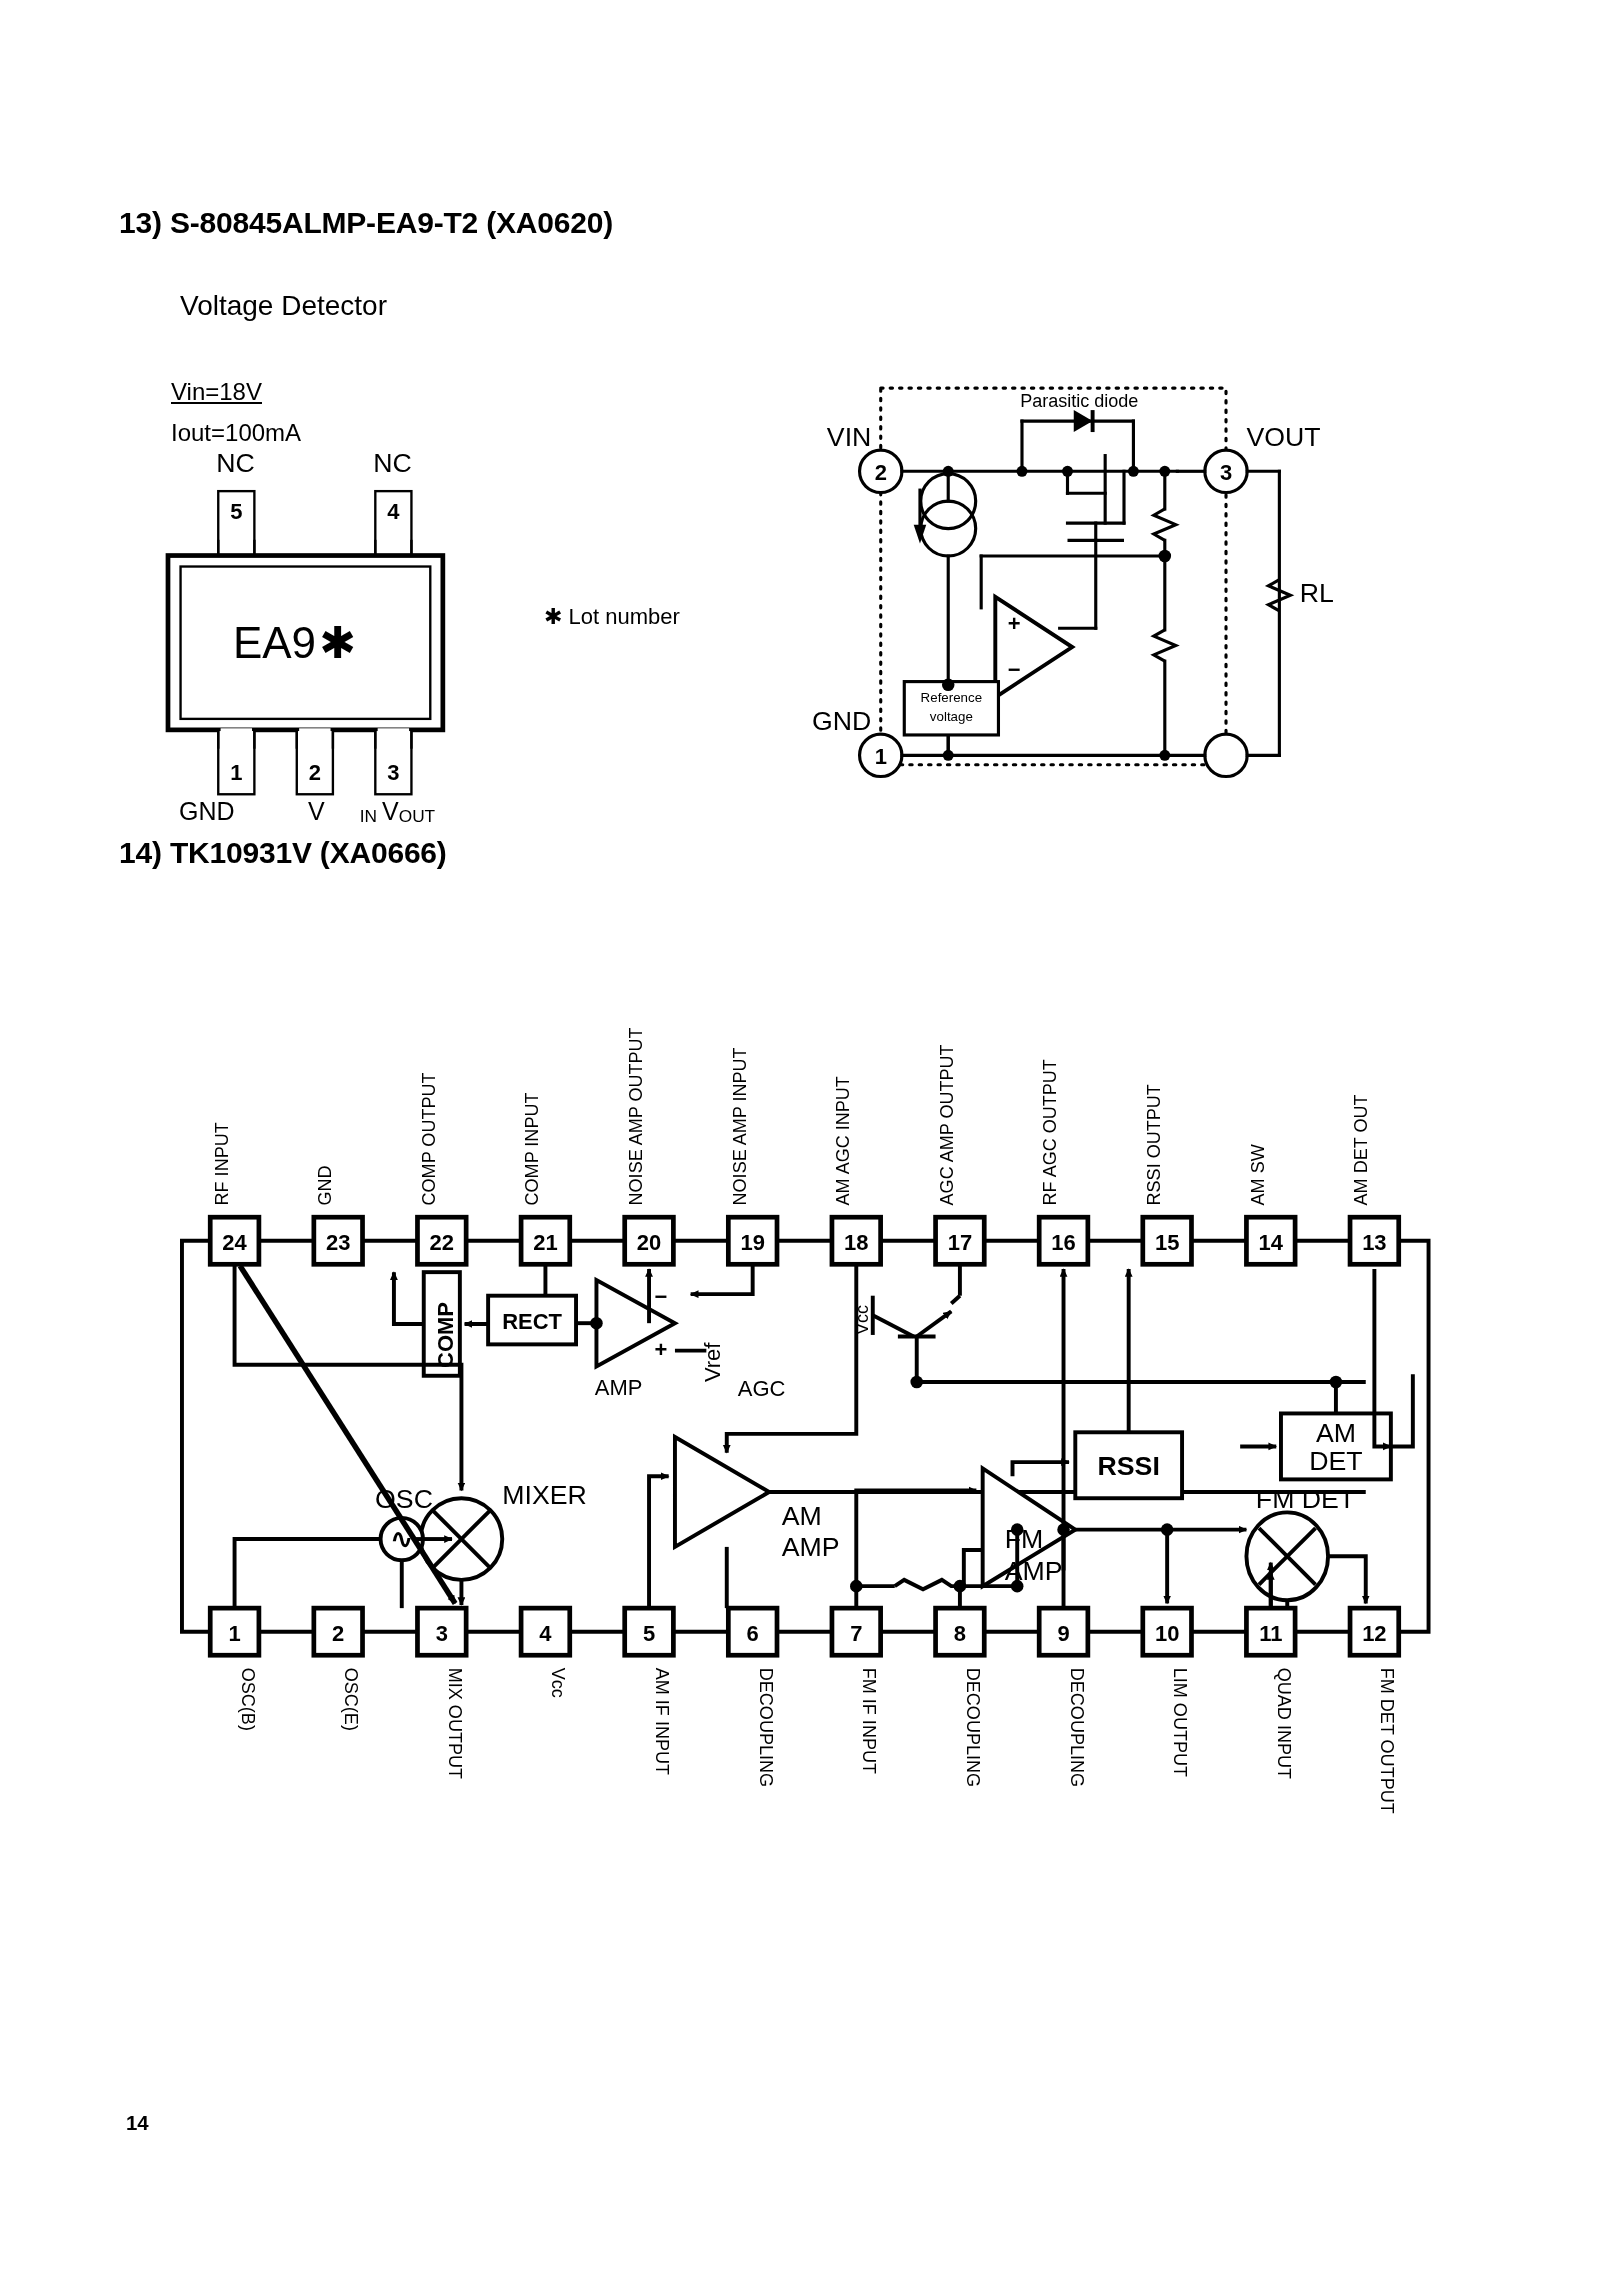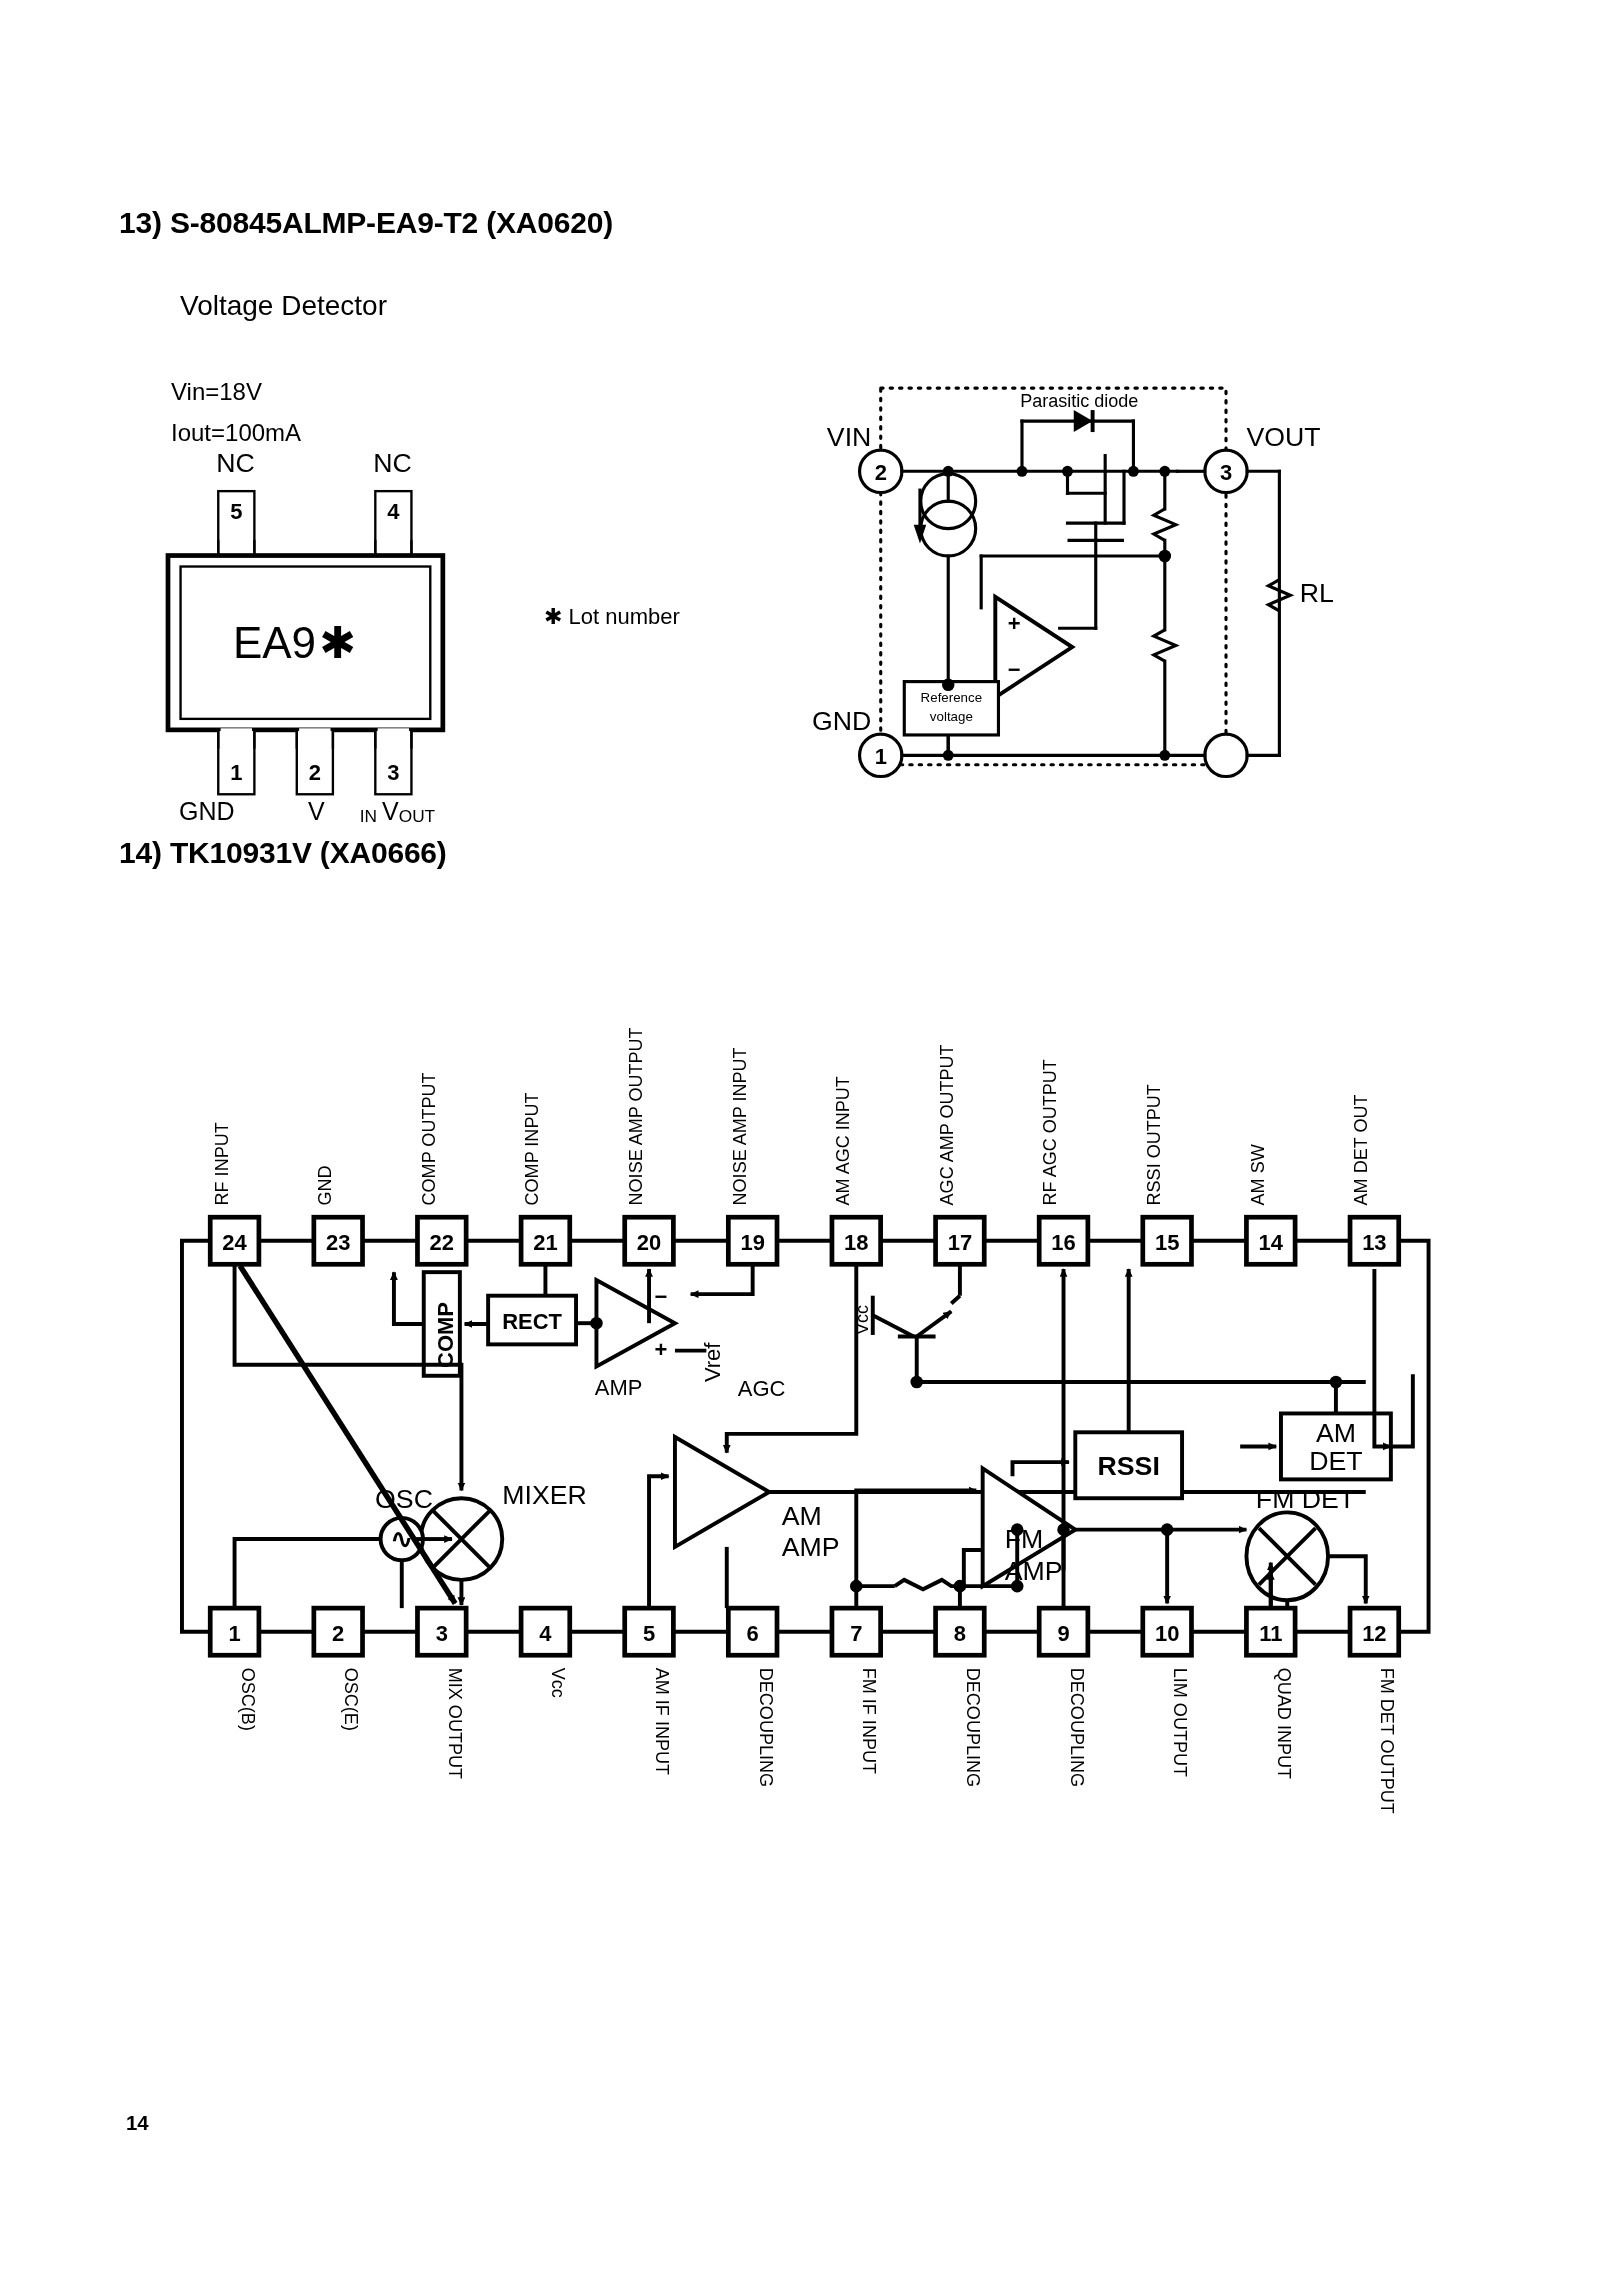--- a/index.html
+++ b/index.html
@@ -52,21 +52,21 @@
 </style>
 </head>
 <body>
 
 <div class="page">
 
   <div class="sec-head" style="left:119px; top:206px;">13) S-80845ALMP-EA9-T2 (XA0620)</div>
 
   <div class="sub-head" style="left:180px; top:290px;">Voltage Detector</div>
 
-  <div class="plain-line" style="left:171px; top:378px;">Vin=18V</div>
+  <div class="plain-line" style="left:171px; top:378px;text-decoration:underline;">Vin=18V</div>
   <div class="plain-line" style="left:171px; top:419px;text-align:right;">Iout=100mA</div>
 
   <div class="svgwrap" style="left:157px; top:447px;">
     <svg width="534" height="338" viewBox="0 0 680 430">
 
       <text class="lbl-lg mid" x="100" y="32">NC</text>
       <text class="lbl-lg mid" x="300" y="32">NC</text>
 
       <rect x="78" y="56" width="46" height="82" fill="#fff" stroke="#000" stroke-width="3"></rect>
       <rect x="278" y="56" width="46" height="82" fill="#fff" stroke="#000" stroke-width="3"></rect>

